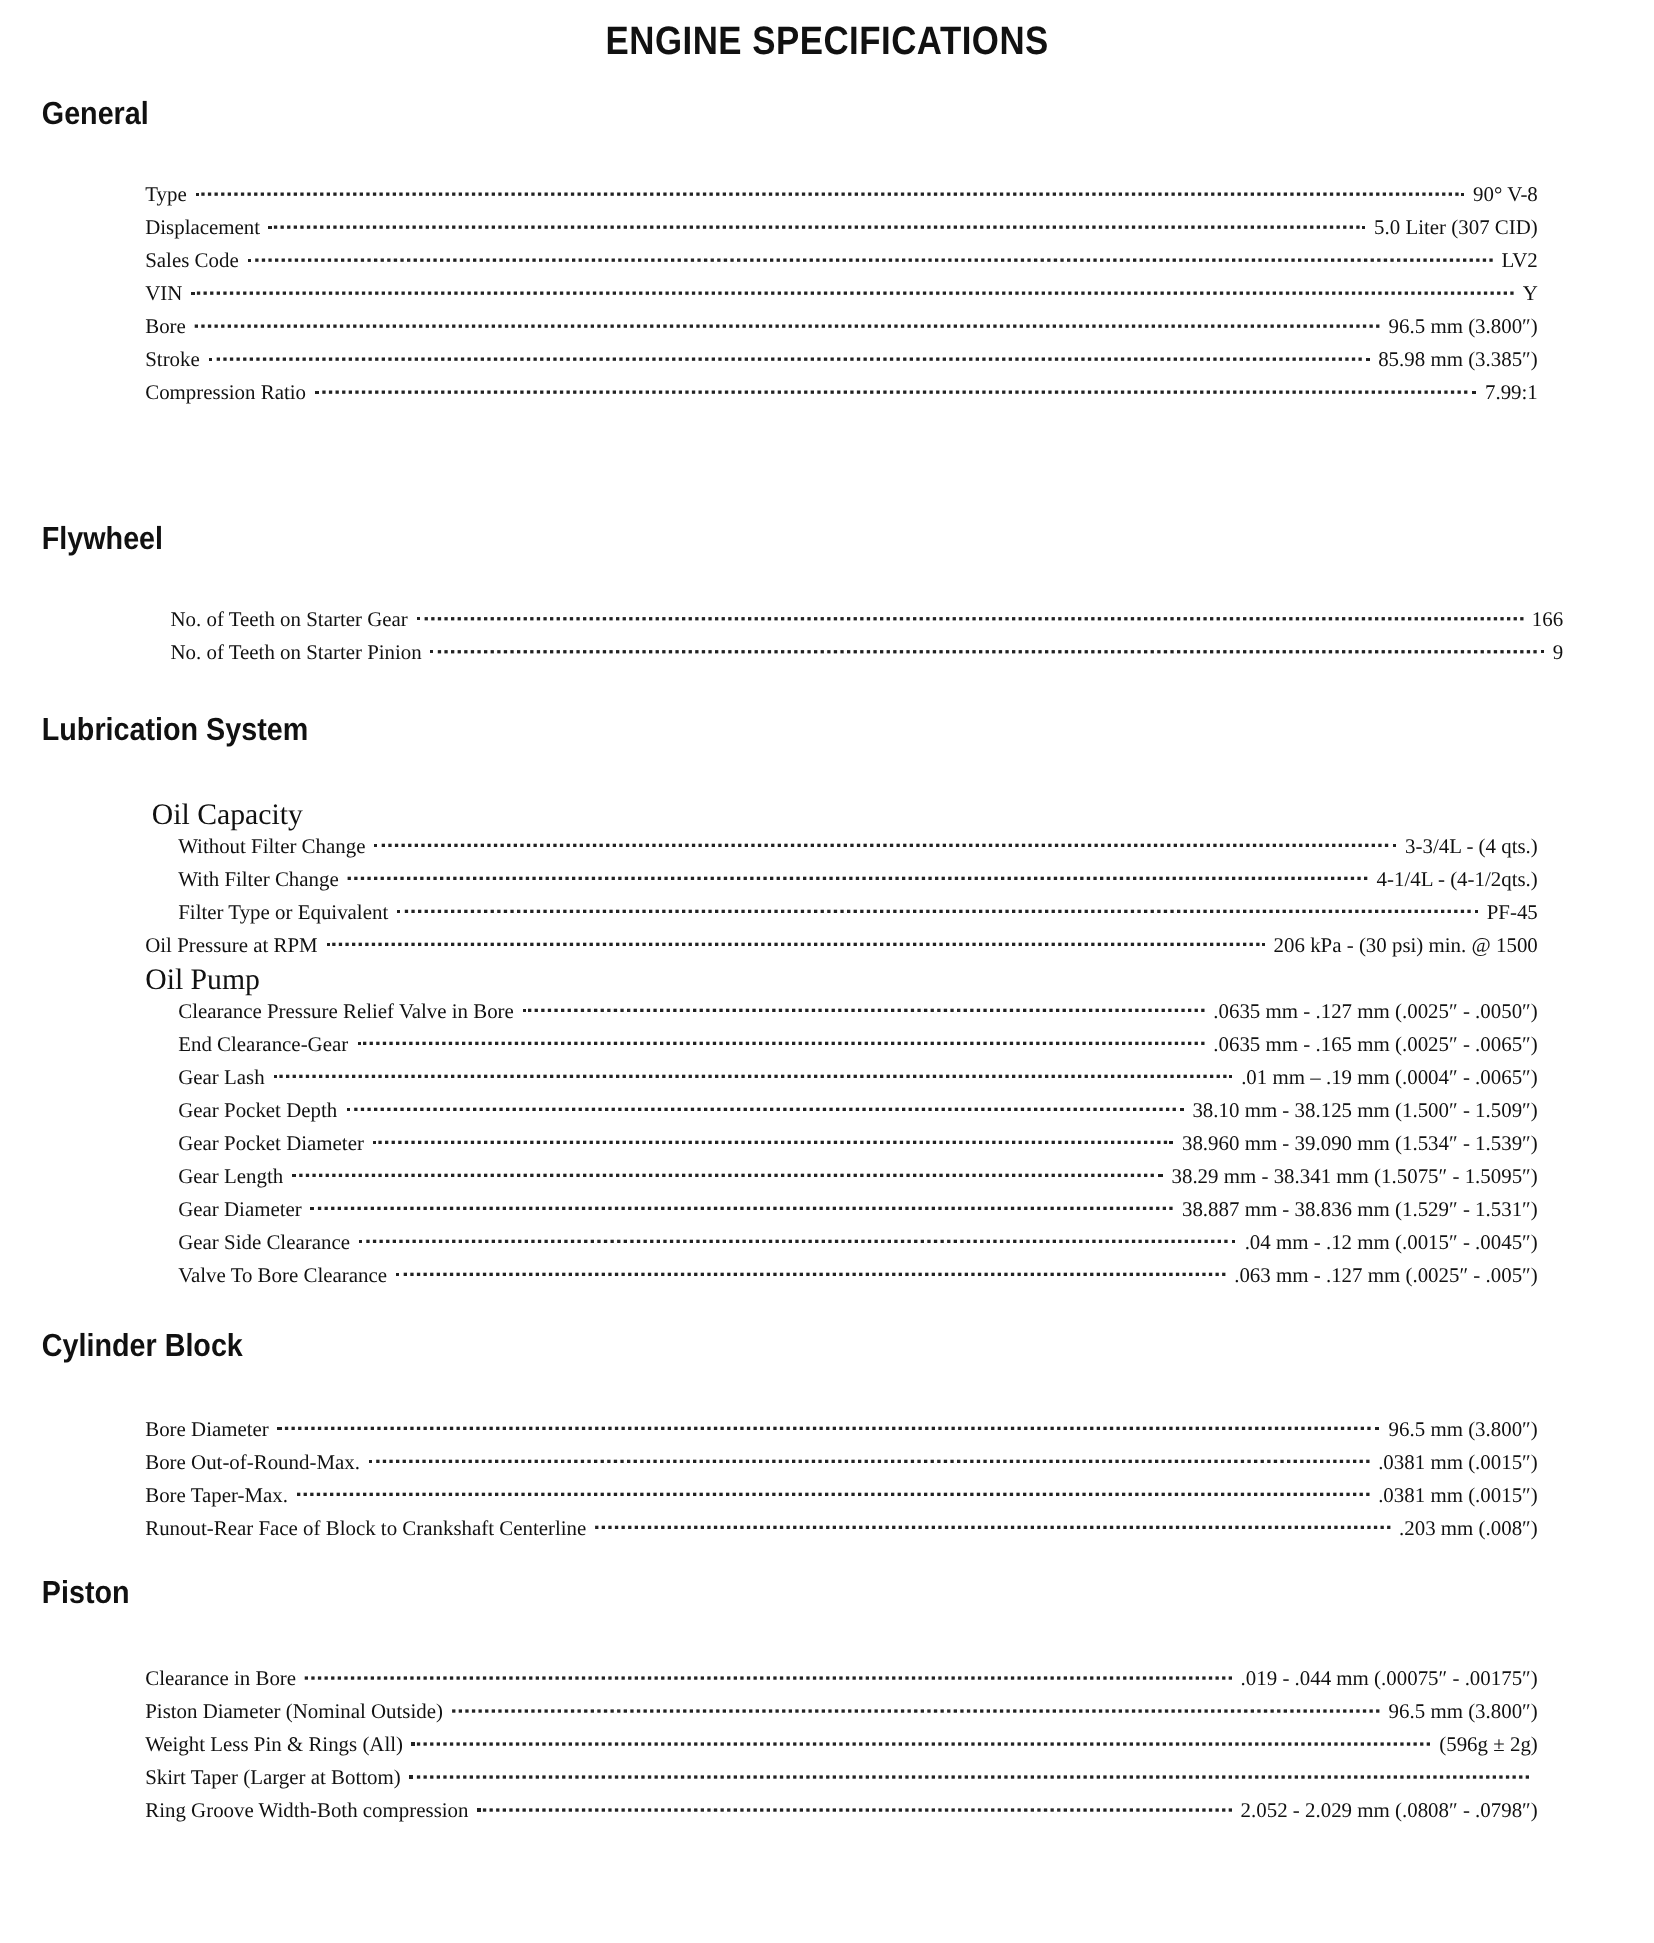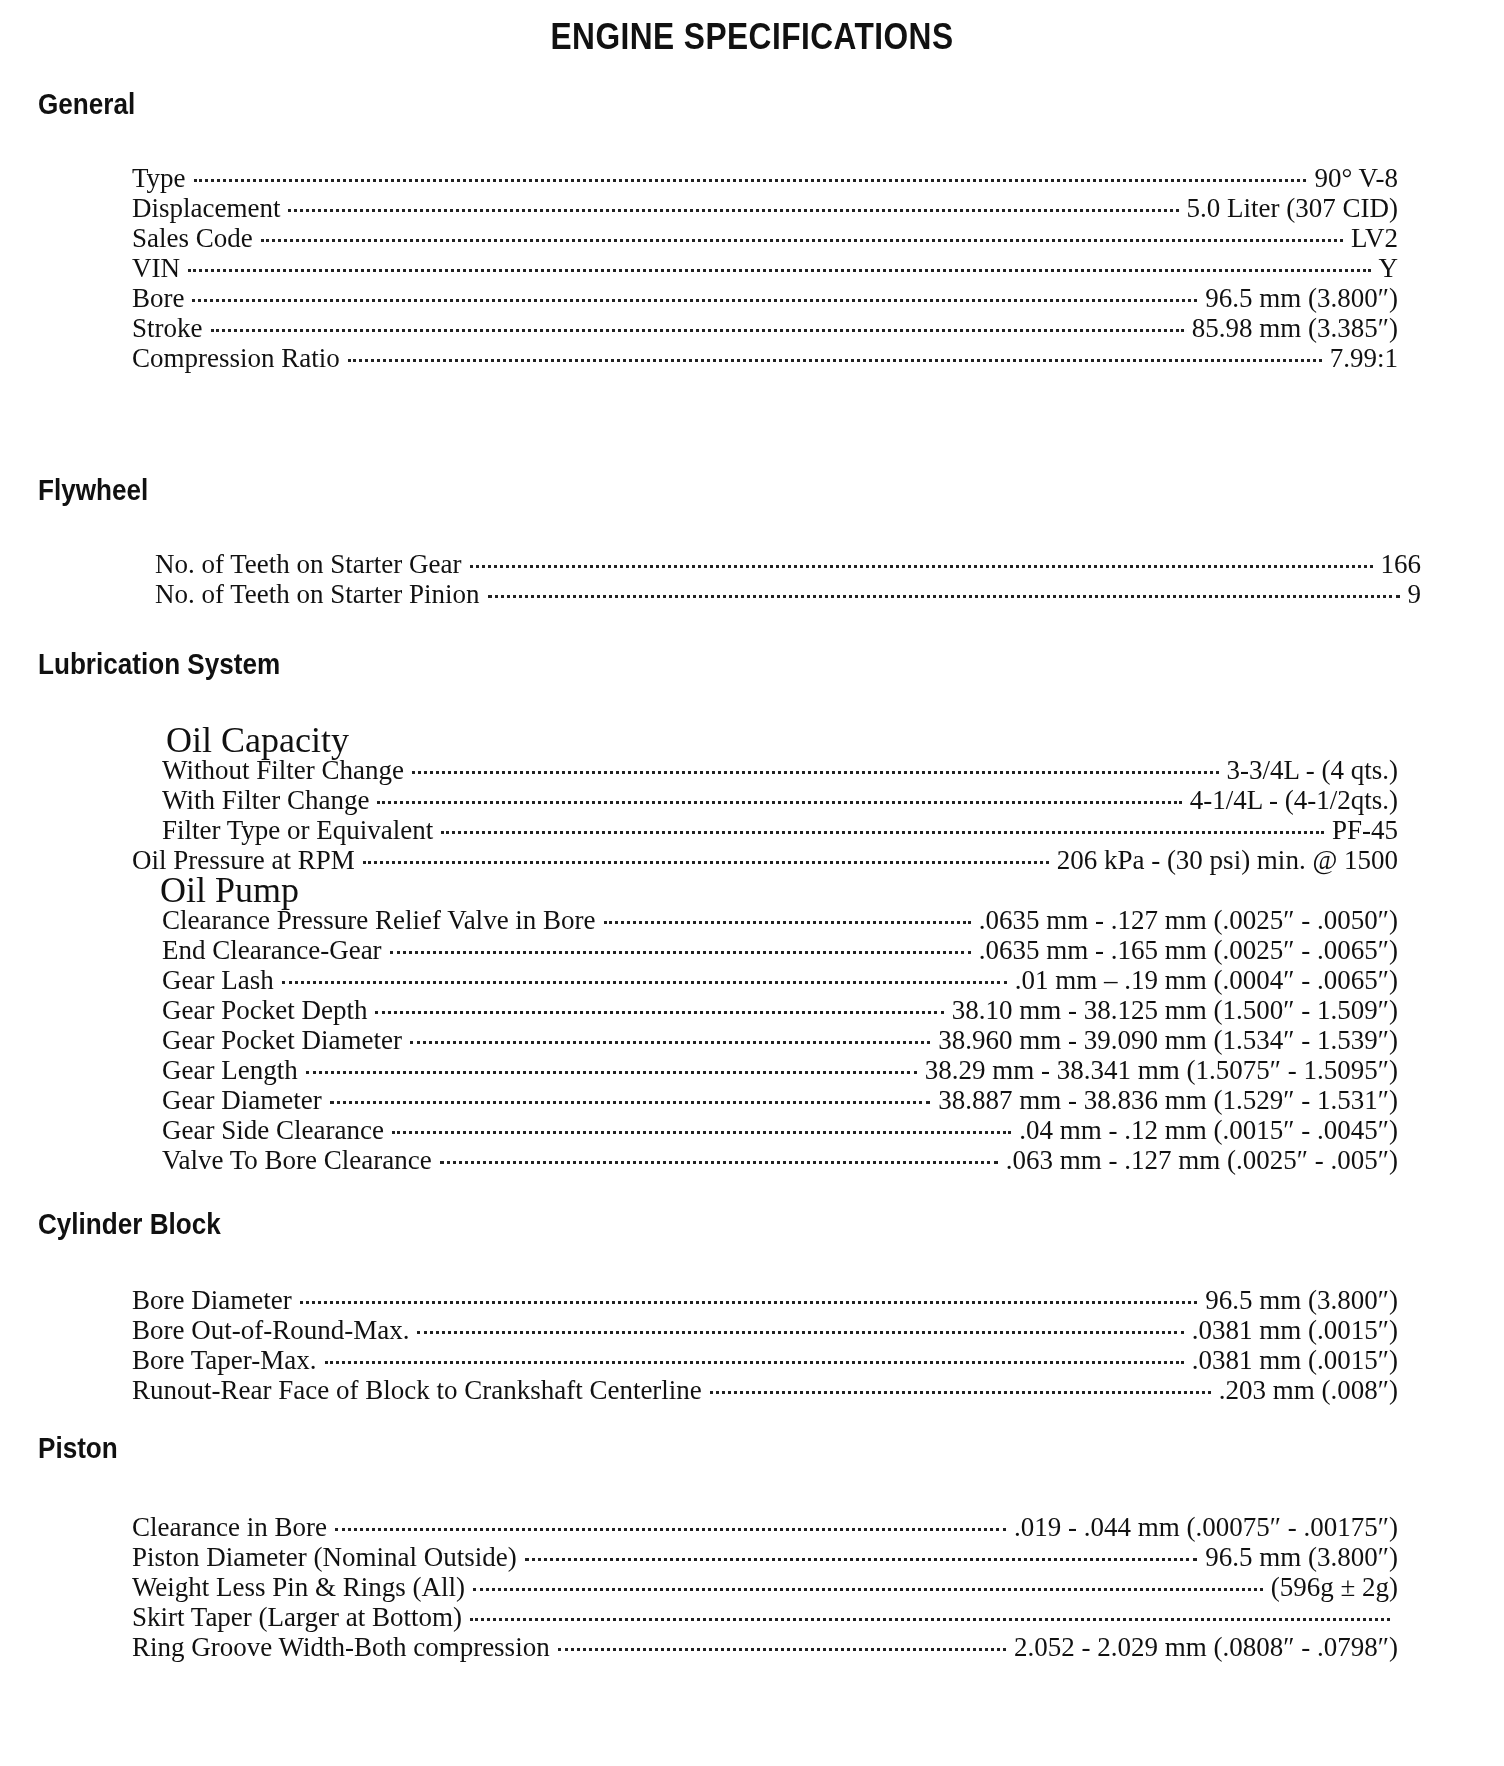--- a/index.html
+++ b/index.html
@@ -45,42 +45,41 @@
     .spec-list {
       position: absolute;
       left: 132px;
       width: 1266px;
     }
     .spec-row {
       display: flex;
       align-items: baseline;
       height: 30px;
       font-family: "Liberation Serif", serif;
-      font-size: 27px;
+      font-size: 19px;
       line-height: 30px;
       white-space: nowrap;
     }
     .spec-row.indent { padding-left: 30px; }
     .spec-label { flex: 0 0 auto; }
     .spec-leader {
       flex: 1 1 auto;
       margin: 0 8px;
       border-bottom: 3px dotted #222222;
       height: 0;
       transform: translateY(-5px);
       min-width: 20px;
     }
     .spec-value { flex: 0 0 auto; text-align: right; }
     .group-label {
       font-family: "Liberation Serif", serif;
-      font-size: 36px;
+      font-size: 27px;
       line-height: 30px;
       height: 30px;
       white-space: nowrap;
-      margin-left: 28px;
     }
   </style>
 </head>
 <body>
 
 <div class="page">
 
   <div class="doc-title">ENGINE SPECIFICATIONS</div>
 
   <div class="section-heading" style="top:88px;">General</div>

